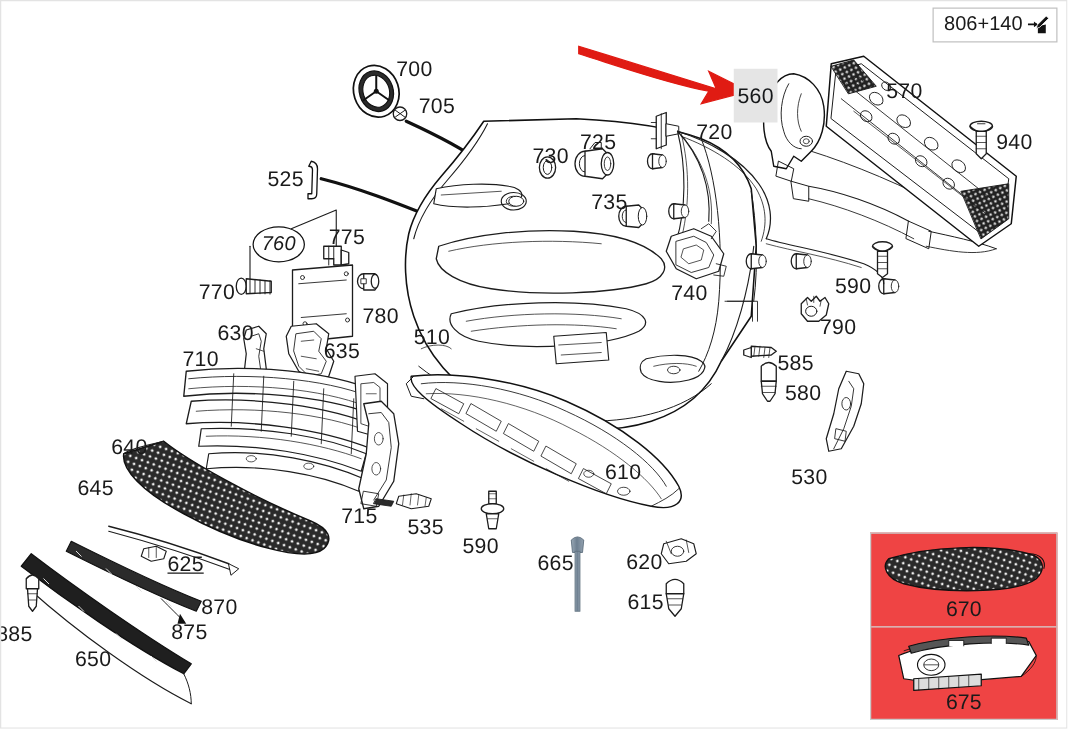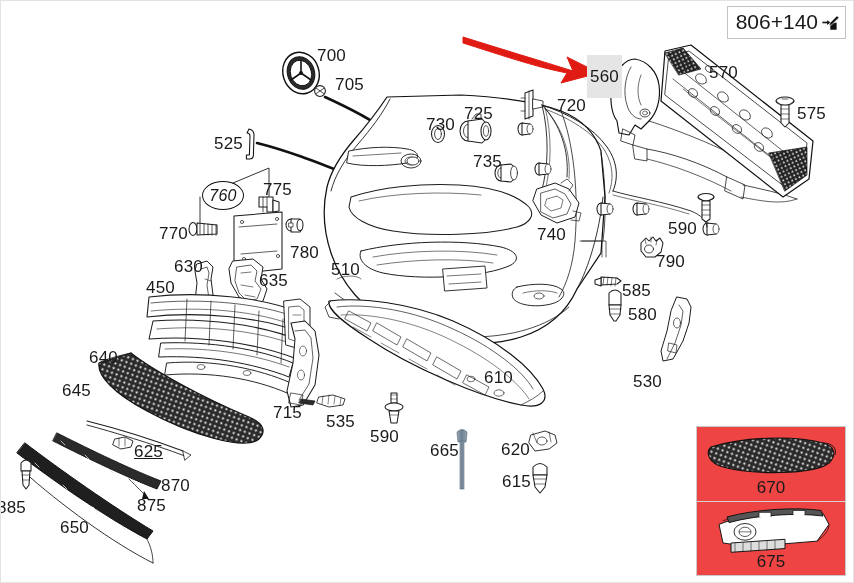--- a/index.html
+++ b/index.html
@@ -13,21 +13,21 @@
        font-size:17px;color:#1a1a1a;white-space:nowrap;line-height:1;
        letter-spacing:.2px;}
   .lbl.hl{background:#e5e5e5;padding:13px 3px;color:#16181a;}
   .lbl.circ{border:1.4px solid #111;border-radius:50%;
             width:40px;height:27px;display:flex;align-items:center;
             justify-content:center;font-size:16px;background:transparent;font-style:italic;}
 
   
   #badge{position:absolute;right:7px;top:5px;border:1px solid #c2c2c2;
          background:#fff;padding:3px 6px 4px 8px;display:flex;
-         align-items:center;gap:2px;font-size:21px;color:#1a1a1a;}
+         align-items:center;gap:2px;font-size:16px;color:#1a1a1a;}
   #badge .pen{display:inline-block;width:19px;height:19px;}
 
   
   #insets{position:absolute;right:7px;bottom:6px;width:148px;height:148px;
           border:1px solid #c9c9c9;background:#ef4444;text-decoration:underline;}
   .inset{position:relative;height:50%;box-sizing:border-box;}
   .inset + .inset{border-top:1px solid #d4d4d4;}
   .inset .cap{position:absolute;left:0;right:0;bottom:3px;text-align:center;
               font-size:17px;color:#1a1a1a;}
   .inset svg{position:absolute;left:0;top:2px;width:100%;height:52px;}
@@ -468,21 +468,21 @@
       <div class="lbl" style="left: 316px; top: 46px;">700</div>
       <div class="lbl" style="left: 334px; top: 75px;">705</div>
       <div class="lbl" style="left: 213px; top: 134px;">525</div>
       <div class="lbl circ" style="left: 201px; top: 180px;">760</div>
       <div class="lbl" style="left: 262px; top: 180px;">775</div>
       <div class="lbl" style="left: 158px; top: 224px;">770</div>
       <div class="lbl" style="left: 289px; top: 243px;">780</div>
       <div class="lbl" style="left: 330px; top: 260px;">510</div>
       <div class="lbl" style="left: 173px; top: 257px;">630</div>
       <div class="lbl" style="left: 258px; top: 271px;">635</div>
-      <div class="lbl" style="left: 145px; top: 278px;">450</div>
+      <div class="lbl" style="left: 145px; top: 278px;">710</div>
       <div class="lbl" style="left: 88px; top: 348px;">640</div>
       <div class="lbl" style="left: 61px; top: 381px;">645</div>
       <div class="lbl" style="left: 272px; top: 403px;">715</div>
       <div class="lbl" style="left: 133px; top: 442px; text-decoration: underline;">625</div>
       <div class="lbl" style="left: 160px; top: 476px;">870</div>
       <div class="lbl" style="left: 136px; top: 496px;">875</div>
       <div class="lbl" style="left: -4px; top: 498px;">885</div>
       <div class="lbl" style="left: 59px; top: 518px;">650</div>
       <div class="lbl" style="left: 325px; top: 412px;">535</div>
       <div class="lbl" style="left: 369px; top: 427px; text-align: right;">590</div>
@@ -490,21 +490,21 @@
       <div class="lbl" style="left: 483px; top: 368px;">610</div>
       <div class="lbl" style="left: 500px; top: 440px;">620</div>
       <div class="lbl" style="left: 501px; top: 472px;">615</div>
       <div class="lbl" style="left: 425px; top: 115px;">730</div>
       <div class="lbl" style="left: 463px; top: 104px;">725</div>
       <div class="lbl" style="left: 472px; top: 152px;">735</div>
       <div class="lbl" style="left: 556px; top: 96px;">720</div>
       <div class="lbl" style="left: 536px; top: 225px;">740</div>
       <div class="lbl hl" style="left: 586px; top: 54px;">560</div>
       <div class="lbl" style="left: 708px; top: 63px;">570</div>
-      <div class="lbl" style="left: 796px; top: 104px;">575</div>
+      <div class="lbl" style="left: 796px; top: 104px;">940</div>
       <div class="lbl" style="left: 667px; top: 219px;">590</div>
       <div class="lbl" style="left: 655px; top: 252px;">790</div>
       <div class="lbl" style="left: 621px; top: 281px;">585</div>
       <div class="lbl" style="left: 627px; top: 305px;">580</div>
       <div class="lbl" style="left: 632px; top: 341px; margin-top: 31px;">530</div>
     </div>
 
   <div id="badge">
     <span>806+140</span>
     <span class="pen">

